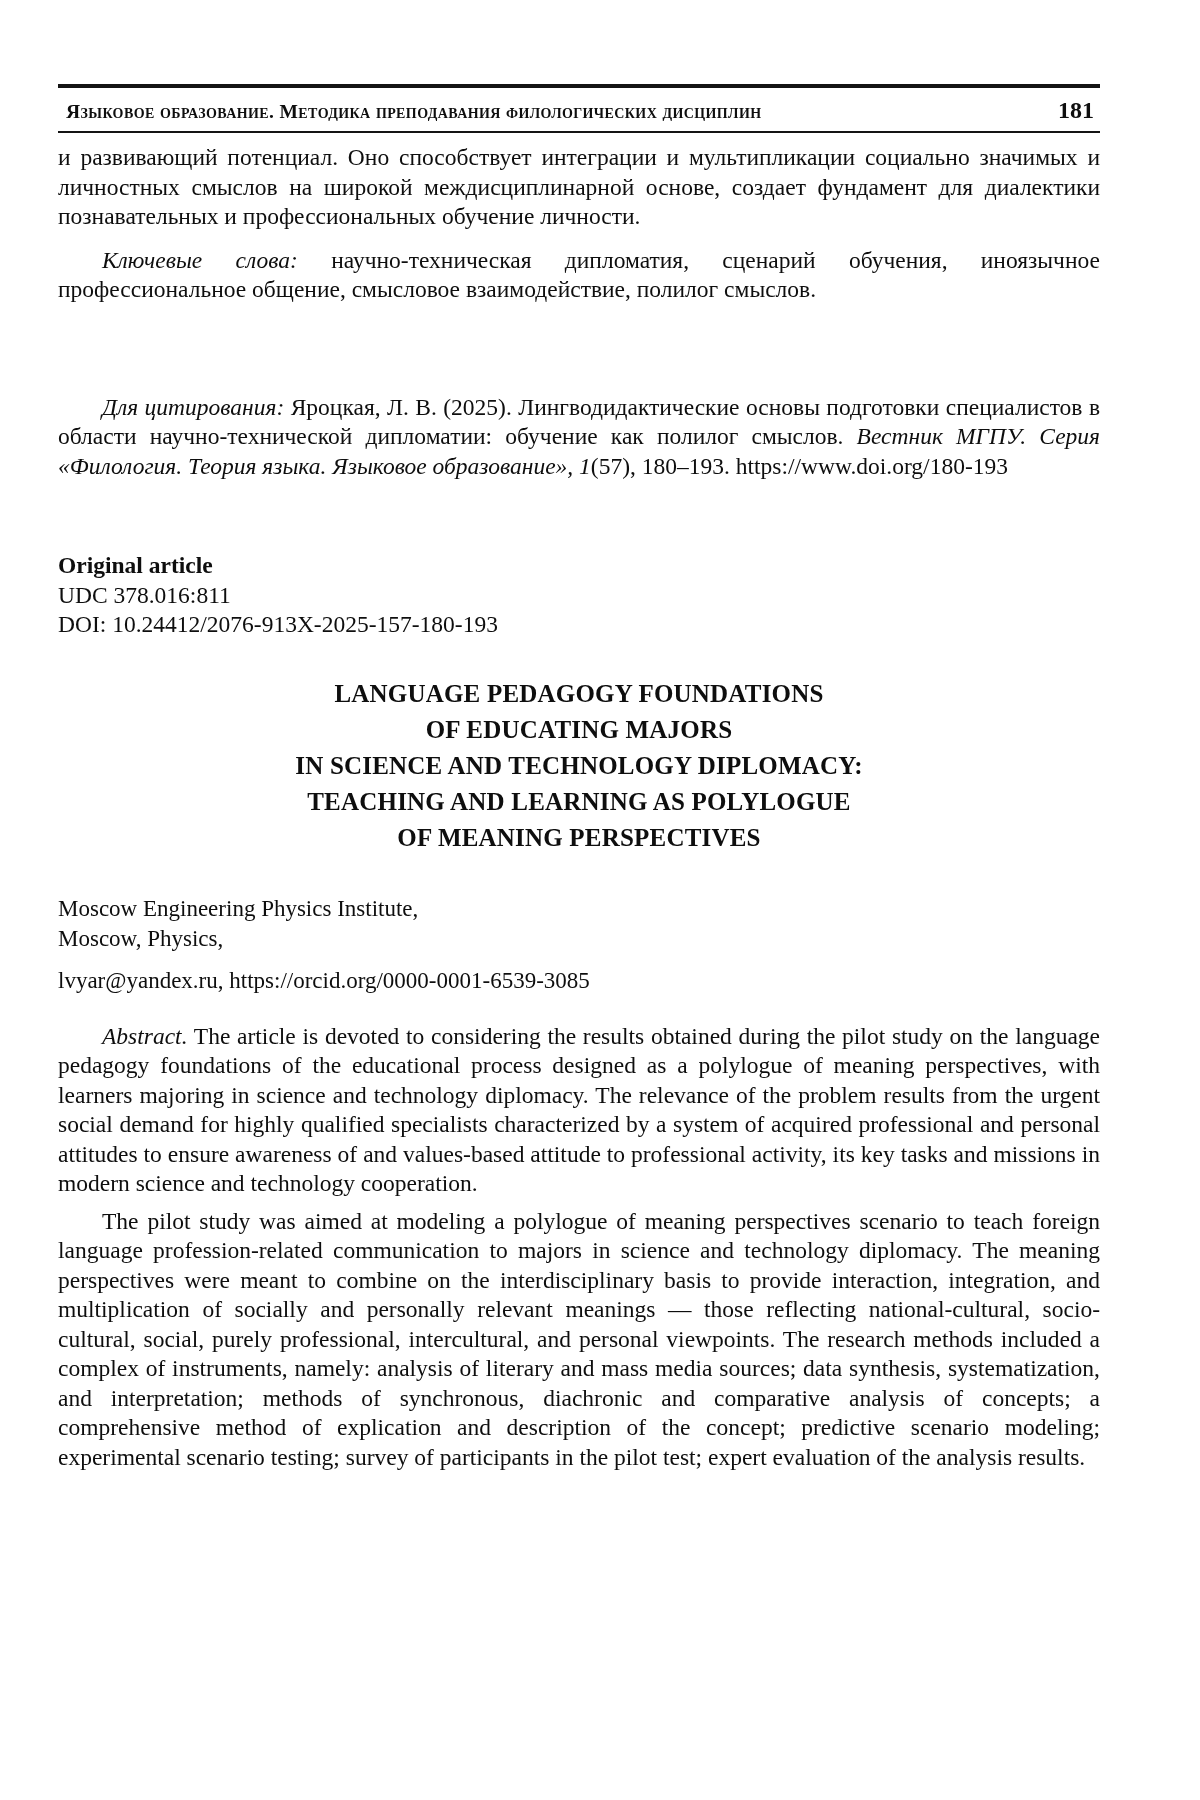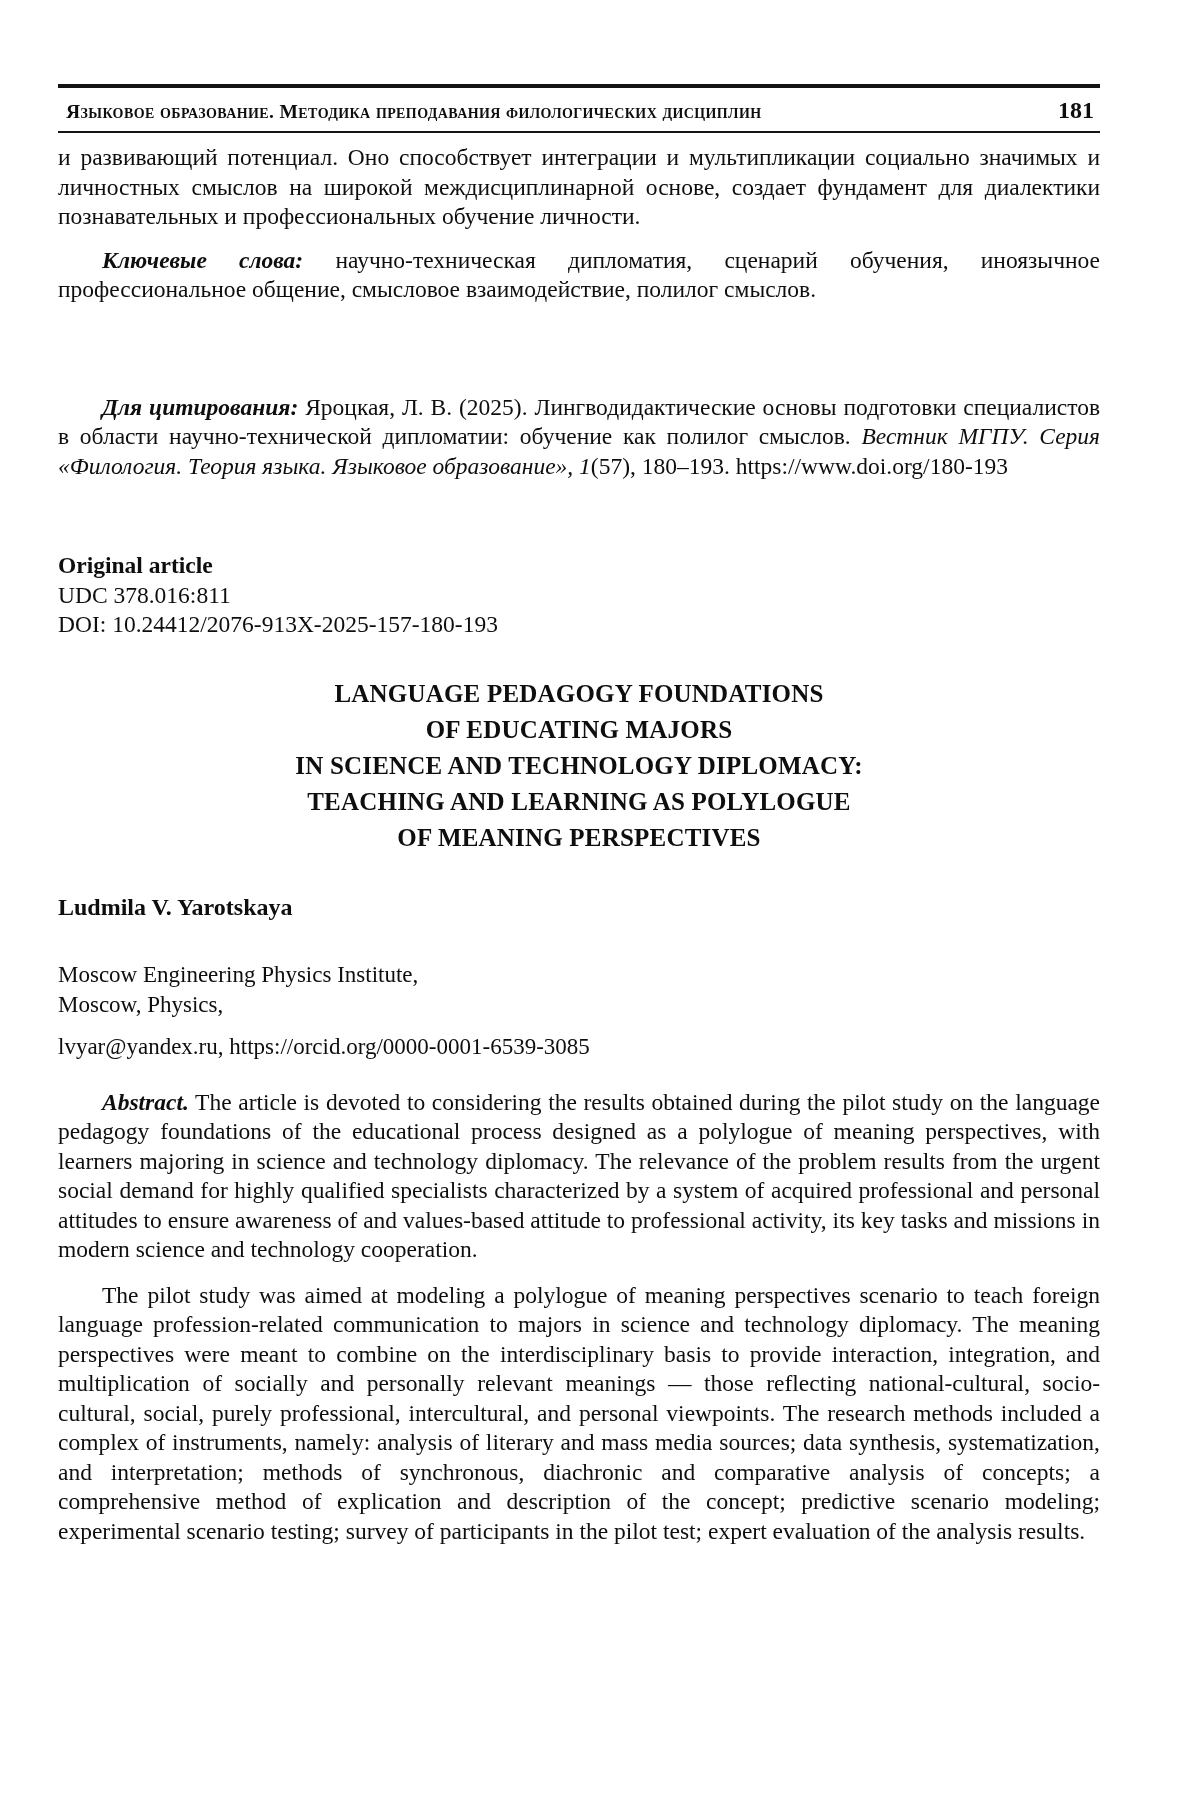--- a/index.html
+++ b/index.html
@@ -46,21 +46,21 @@
     font-size: 23.5px;
     line-height: 29.5px;
     text-align: justify;
     margin: 0;
   }
   .indent { text-indent: 44px; }
   .p-intro    { margin-top: 10px; }
   .p-keywords { margin-top: 14px; }
   .p-citation { margin-top: 88px; }
   .lead-label {
-    font-weight: bold;
+    font-weight: normal;
     font-style: italic;
   }
   .italic { font-style: italic; }
   
   .article-meta {
     margin-top: 70px;
     font-size: 23.5px;
     line-height: 29.5px;
   }
   .article-meta .type { font-weight: bold; }
@@ -81,21 +81,21 @@
     line-height: 30px;
   }
   .affiliation {
     margin-top: 38px;
     font-size: 23px;
     line-height: 30px;
   }
   .affiliation .contact { margin-top: 12px; }
   
   .p-abstract1 { margin-top: 26px; }
-  .p-abstract2 { margin-top: 16px; }
+  .p-abstract2 { margin-top: 8px; }
 </style>
 </head>
 <body>
 
 <div class="page">
 
   <div class="running-head">
     <span class="rh-title">Языковое образование. Методика преподавания филологических дисциплин</span>
     <span class="rh-page">181</span>
   </div>
@@ -113,21 +113,20 @@
   </div>
 
   <div class="article-title">
     <div>LANGUAGE PEDAGOGY FOUNDATIONS</div>
     <div>OF EDUCATING MAJORS</div>
     <div>IN SCIENCE AND TECHNOLOGY DIPLOMACY:</div>
     <div>TEACHING AND LEARNING AS POLYLOGUE</div>
     <div>OF MEANING PERSPECTIVES</div>
   </div>
 
-  <div class="author-name">Ludmila V. Yarotskaya</div>
 
   <div class="affiliation">
     <div>Moscow Engineering Physics Institute,</div>
     <div>Moscow, Physics,</div>
     <div class="contact">lvyar@yandex.ru, https://orcid.org/0000-0001-6539-3085</div>
   </div>
 
   <p class="para indent p-abstract1"><span class="lead-label">Abstract.</span> <span>The article is devoted to considering the results obtained during the pilot study on the language pedagogy foundations of the educational process designed as a polylogue of meaning perspectives, with learners majoring in science and technology diplomacy. The relevance of the problem results from the urgent social demand for highly qualified specialists characterized by a system of acquired professional and personal attitudes to ensure awareness of and values-based attitude to professional activity, its key tasks and missions in modern science and technology cooperation.</span></p>
 
   <p class="para indent p-abstract2"><span>The pilot study was aimed at modeling a polylogue of meaning perspectives scenario to teach foreign language profession-related communication to majors in science and technology diplomacy. The meaning perspectives were meant to combine on the interdisciplinary basis to provide interaction, integration, and multiplication of socially and personally relevant meanings — those reflecting national-cultural, socio-cultural, social, purely professional, intercultural, and personal viewpoints. The research methods included a complex of instruments, namely: analysis of literary and mass media sources; data synthesis, systematization, and interpretation; methods of synchronous, diachronic and comparative analysis of concepts; a comprehensive method of explication and description of the concept; predictive scenario modeling; experimental scenario testing; survey of participants in the pilot test; expert evaluation of the analysis results.</span></p>

